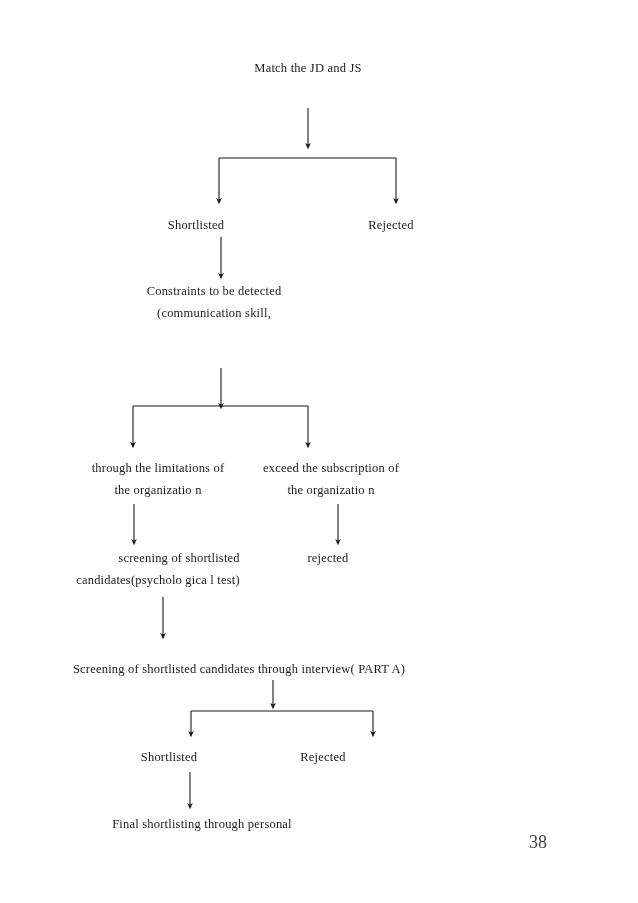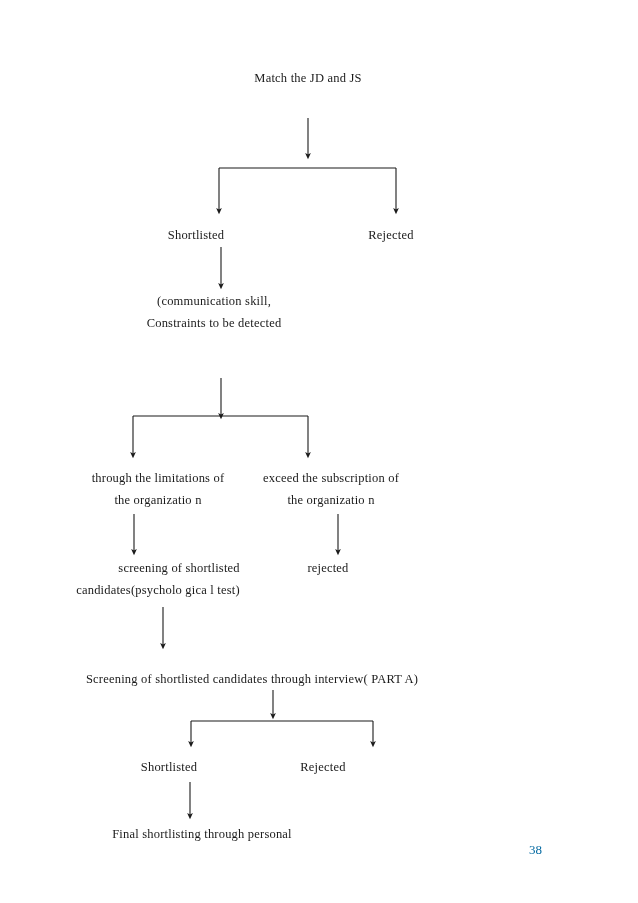--- a/index.html
+++ b/index.html
@@ -17,21 +17,20 @@
     color: #1a1a1a;
     -webkit-font-smoothing: antialiased;
   }
   #page {
     position: absolute;
     left: 0;
     top: 0;
     width: 638px;
     height: 863px;
     background: #ffffff;
-    margin-top: 10px;
   }
   #connectors {
     position: absolute;
     left: 0;
     top: 0;
     width: 638px;
     height: 903px;
     pointer-events: none;
   }
   .node {
@@ -41,22 +40,22 @@
     font-size: 12.5px;
     letter-spacing: 0.2px;
     white-space: nowrap;
     color: #1a1a1a;
   }
   .node .line {
     display: block;
   }
   .page-number {
     position: absolute;
-    font-size: 13px;
-    color: #0369a1;
+    font-size: 18px;
+    color: #404040;
   }
   
   .center {
     transform: translateX(-50%);
   }
 </style>
 </head>
 <body>
 
 <div id="page">
@@ -92,39 +91,39 @@
       <div class="node center" style="left: 308px; top: 57px;">
         <span class="line">Match the JD and JS</span>
       </div>
       <div class="node center" style="left: 196px; top: 214px;">
         <span class="line">Shortlisted</span>
       </div>
       <div class="node center" style="left: 391px; top: 214px;">
         <span class="line">Rejected</span>
       </div>
       <div class="node center" style="left: 214px; top: 280px;">
+        <span class="line">Constraints  to be detected</span>
         <span class="line">(communication  skill,</span>
-        <span class="line">Constraints  to be detected</span>
       </div>
       <div class="node center" style="left: 158px; top: 457px;">
         <span class="line">through the limitations  of</span>
         <span class="line">the organizatio n</span>
       </div>
       <div class="node center" style="left: 331px; top: 457px;">
         <span class="line">exceed the subscription  of</span>
         <span class="line">the organizatio n</span>
       </div>
       <div class="node center" style="left: 158px; top: 547px; text-align: right;">
         <span class="line">screening  of shortlisted</span>
         <span class="line">candidates(psycholo gica l  test)</span>
       </div>
       <div class="node center" style="left: 328px; top: 547px;">
         <span class="line">rejected</span>
       </div>
-      <div class="node center" style="left: 252px; top: 658px;">
+      <div class="node center" style="left: 239px; top: 658px;">
         <span class="line">Screening  of shortlisted  candidates  through  interview(  PART A)</span>
       </div>
       <div class="node center" style="left: 169px; top: 746px;">
         <span class="line">Shortlisted</span>
       </div>
       <div class="node center" style="left: 323px; top: 746px;">
         <span class="line">Rejected</span>
       </div>
       <div class="node center" style="left: 202px; top: 813px;">
         <span class="line">Final shortlisting  through  personal</span>

